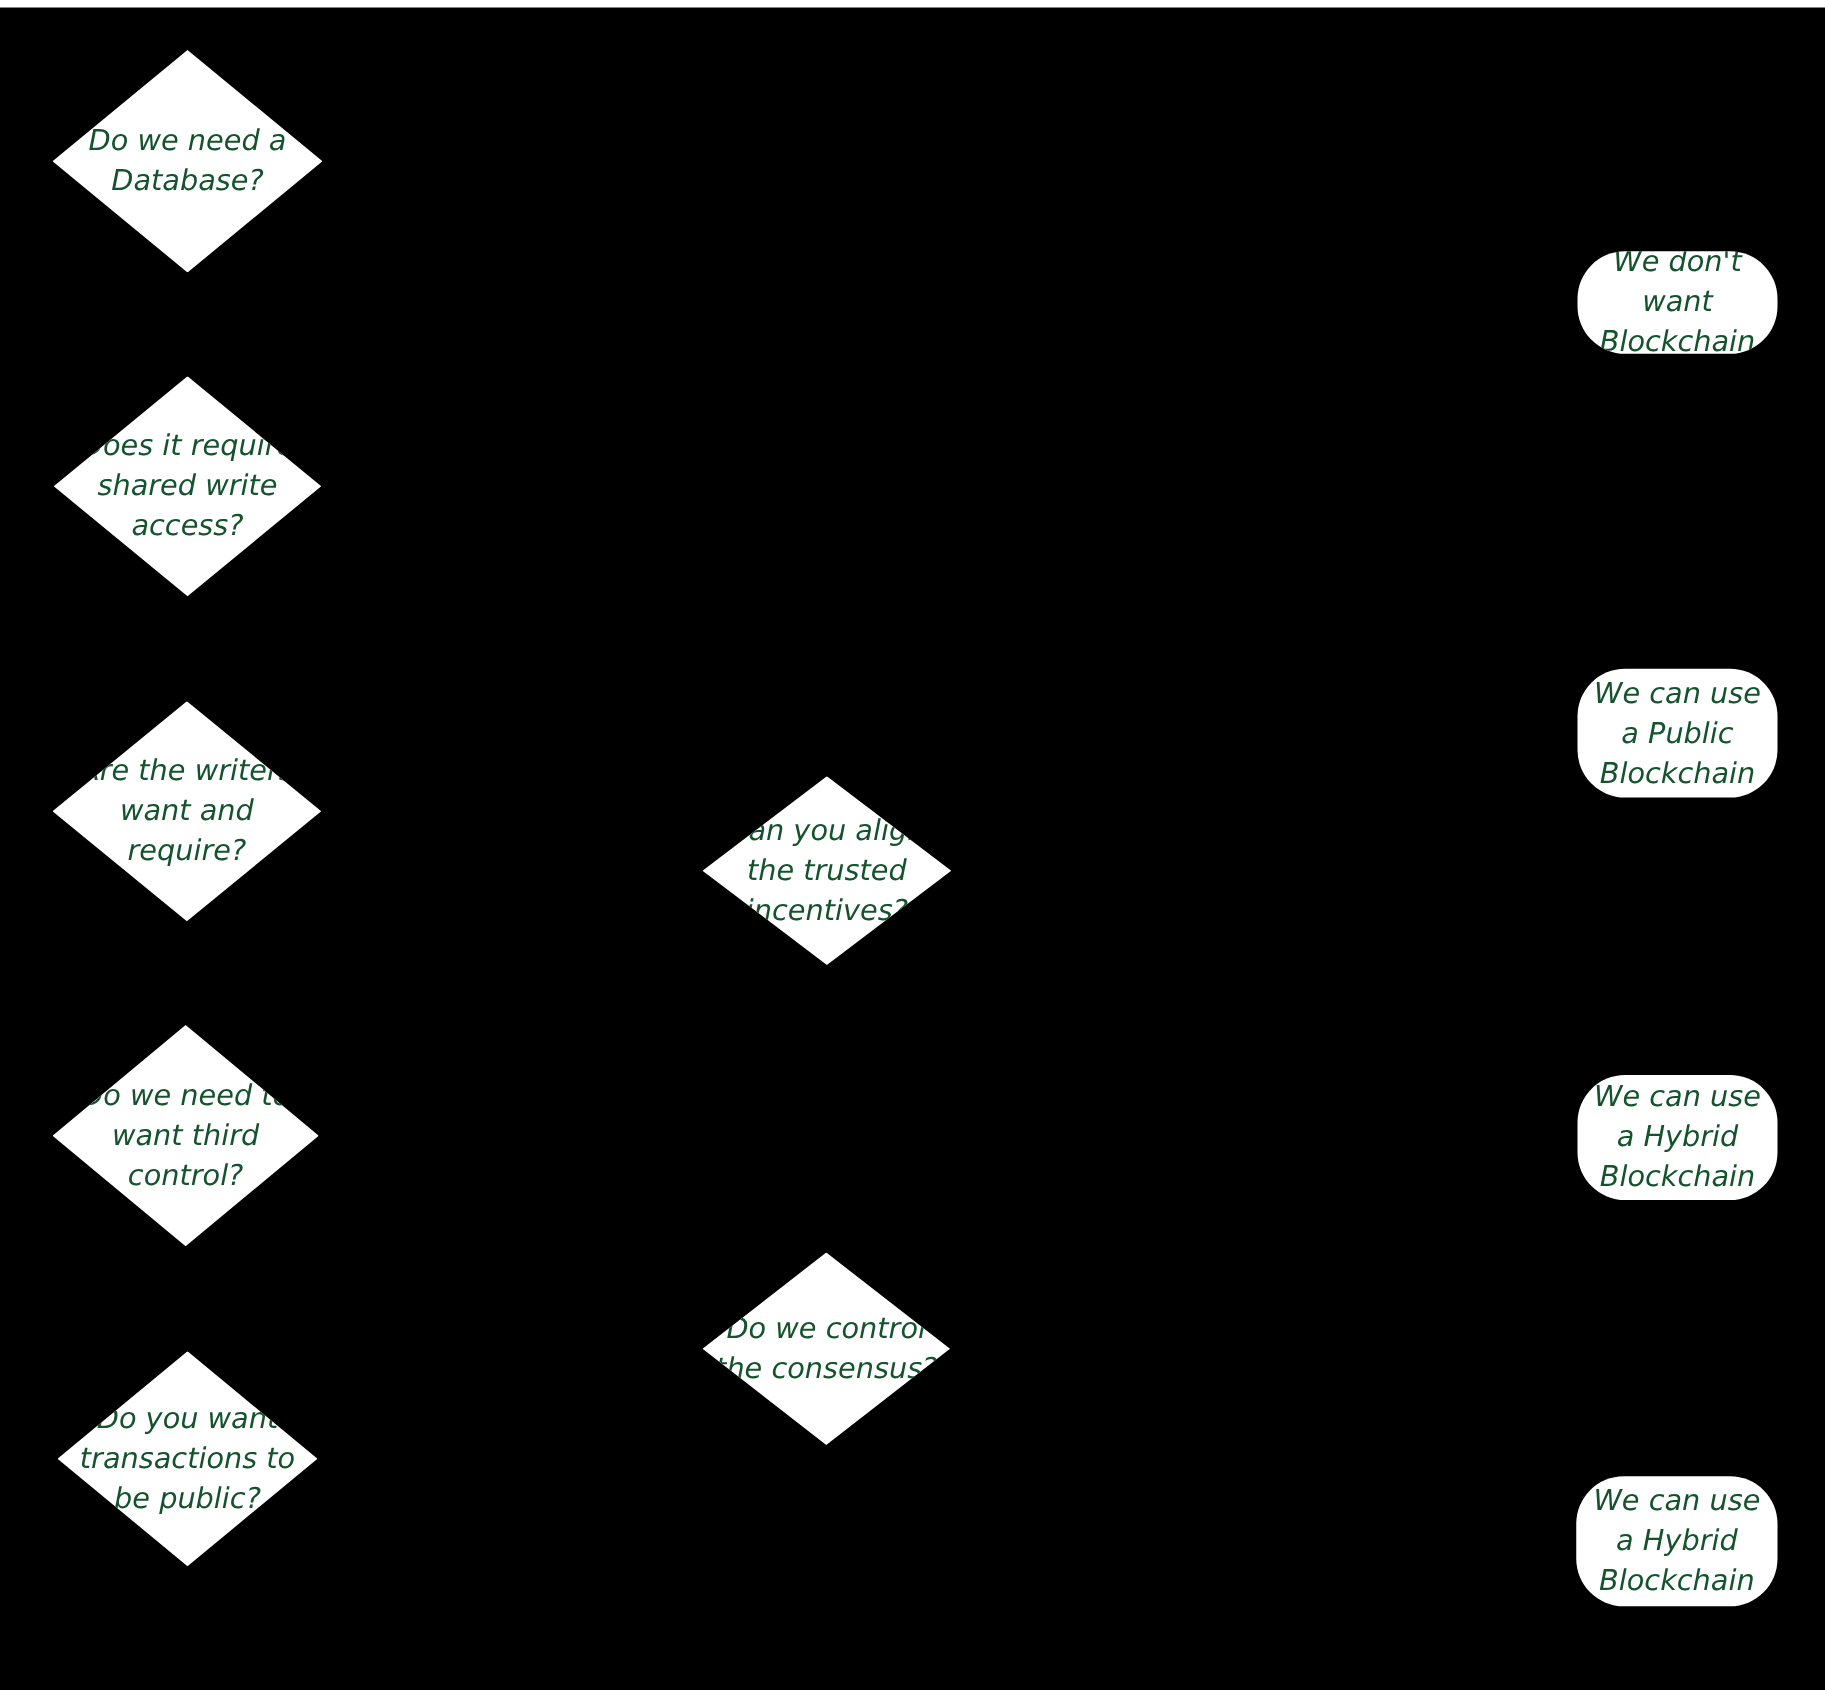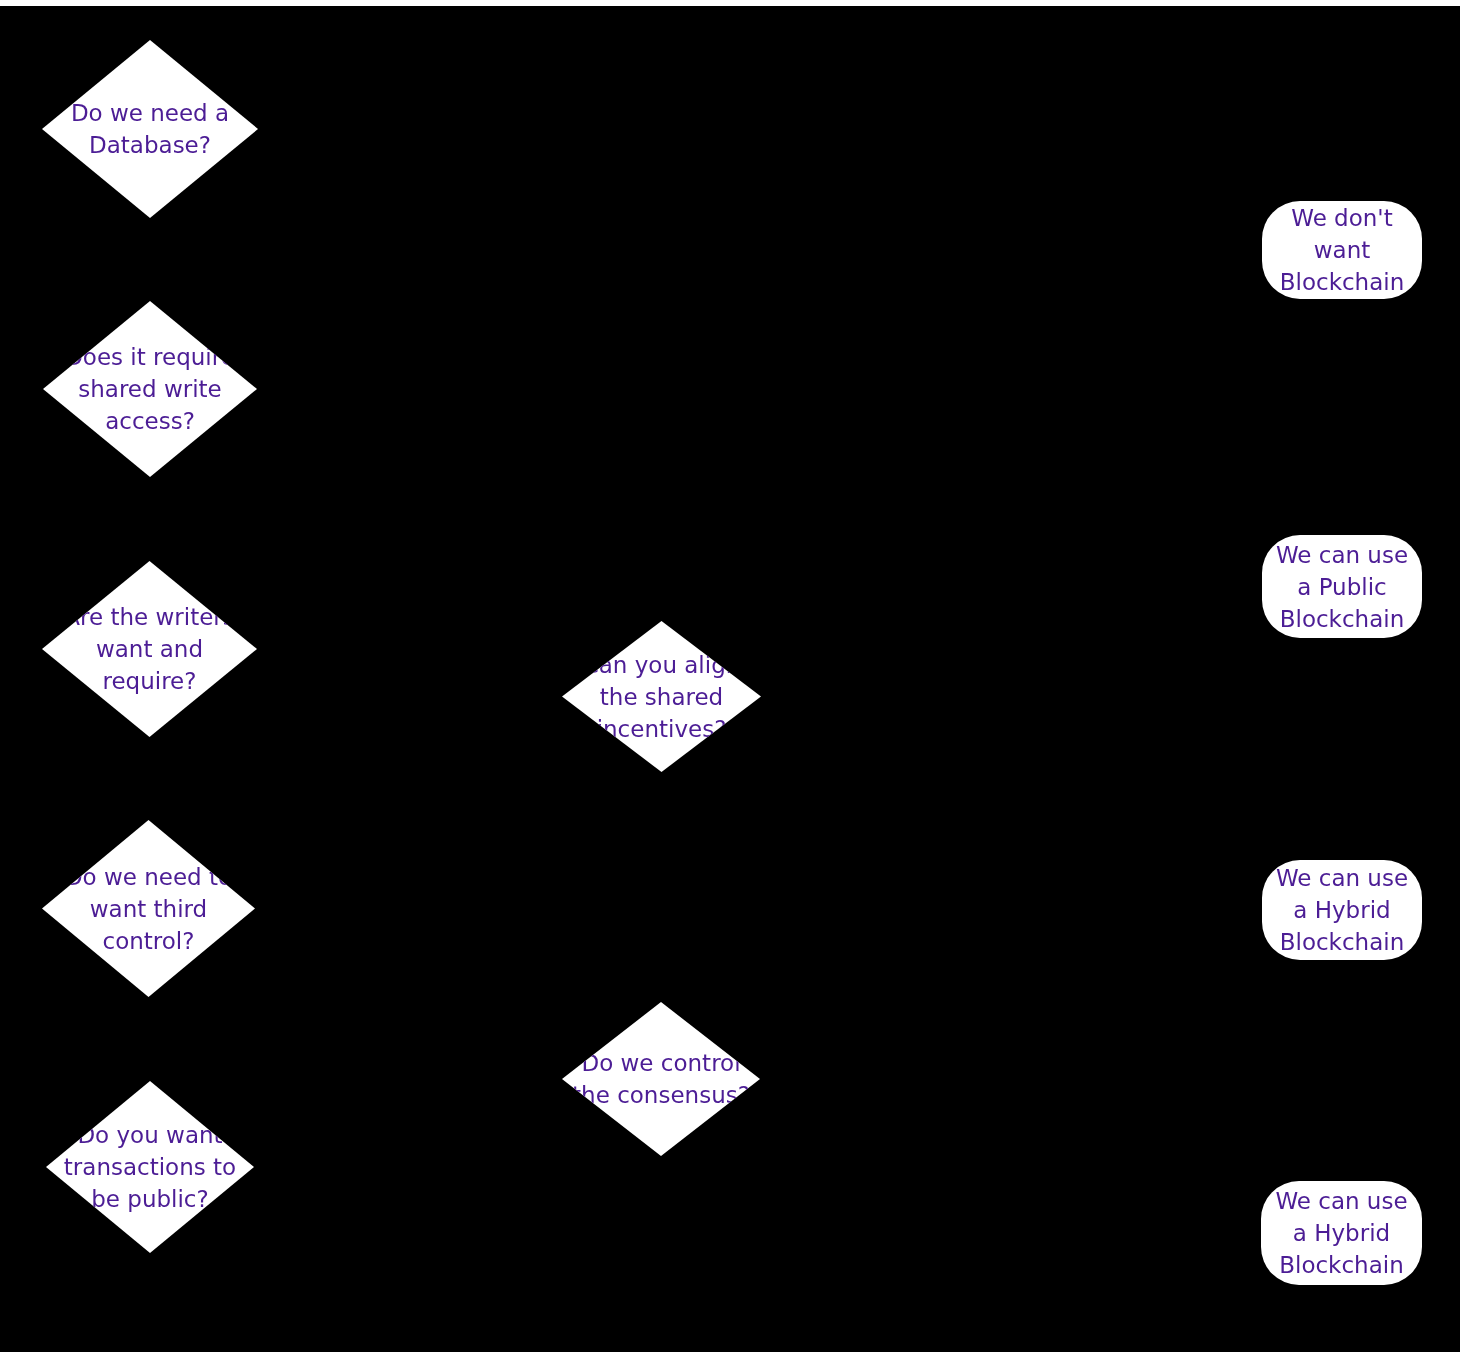--- a/index.html
+++ b/index.html
@@ -19,27 +19,28 @@
     position: absolute;
     left: 0;
     top: 0;
     width: 1460px;
     height: 6px;
     background: #ffffff;
   }
   .node {
     position: absolute;
     background: #ffffff;
-    color: #4c1d95;
+    color: #14532d;
     display: flex;
     align-items: center;
     justify-content: center;
     text-align: center;
     font-size: 23px;
     line-height: 32px;
+    font-style: italic;
   }
   
   .diamond {
     clip-path: polygon(50% 0%, 100% 50%, 50% 100%, 0% 50%);
   }
   
   .terminal {
     border-radius: 38px;
     overflow: hidden;
   }
@@ -96,33 +97,33 @@
     <div class="label">
       <span>Do you want</span>
       <span>transactions to</span>
       <span>be public?</span>
     </div>
   </div>
 
   <div class="node diamond" style="left:562px; top:621px; width:199px; height:151px;">
     <div class="label">
       <span>Can you align</span>
-      <span>the shared</span>
+      <span>the trusted</span>
       <span>incentives?</span>
     </div>
   </div>
 
   <div class="node diamond" style="left:562px; top:1002px; width:198px; height:154px;">
     <div class="label">
       <span>Do we control</span>
       <span>the consensus?</span>
     </div>
   </div>
 
-  <div class="node terminal" style="left:1262px; top:201px; width:160px; height:98px;">
+  <div class="node terminal" style="left:1262px; top:201px; width:160px; height:82px;">
     <div class="label">
       <span>We don't</span>
       <span>want</span>
       <span>Blockchain</span>
     </div>
   </div>
 
   <div class="node terminal" style="left:1262px; top:535px; width:160px; height:103px;">
     <div class="label">
       <span>We can use</span>

